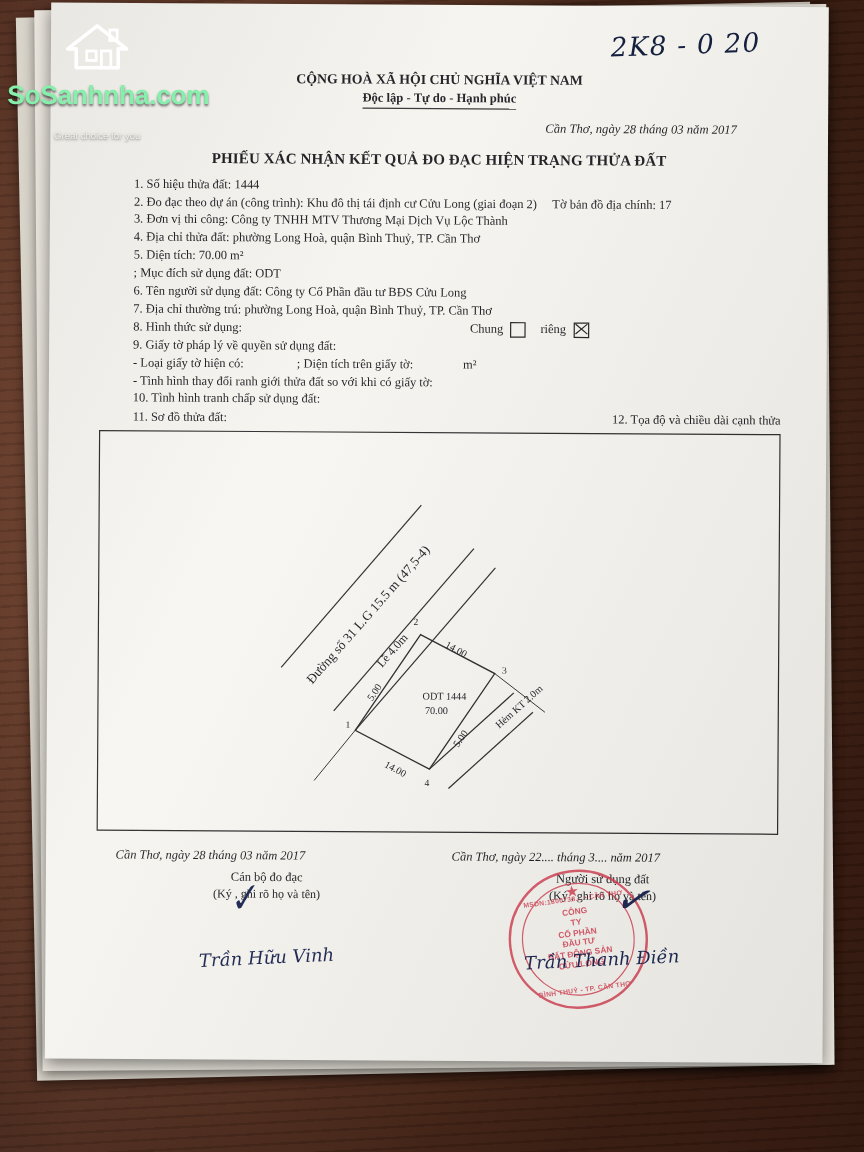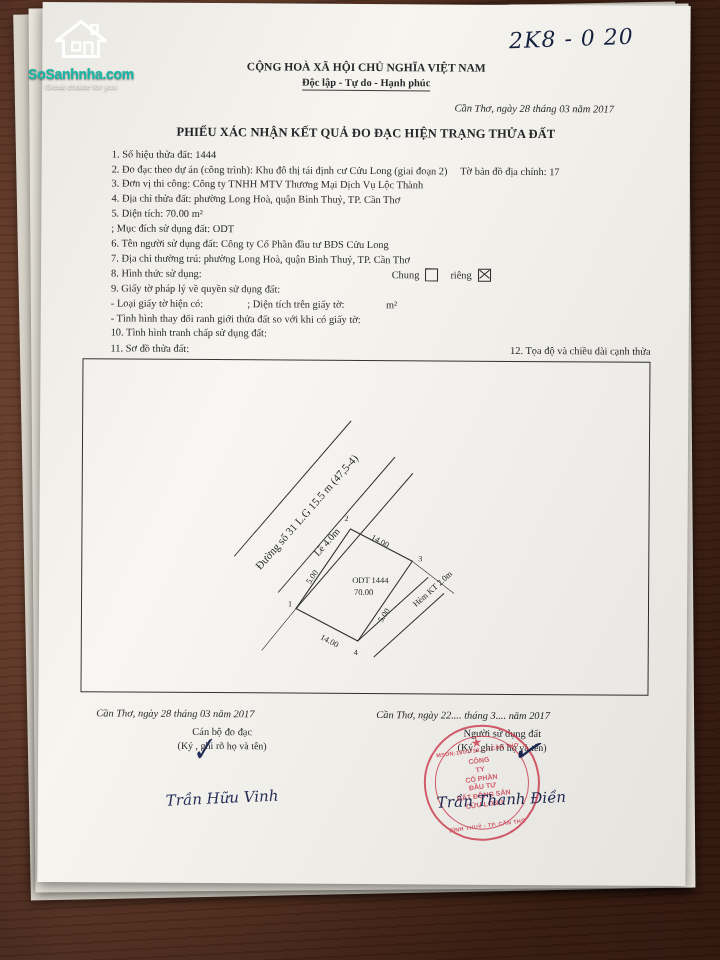--- a/index.html
+++ b/index.html
@@ -83,30 +83,30 @@
     top: 18px;
     width: 150px;
     z-index: 6;
     text-align: center;
     font-family: "Liberation Sans", sans-serif;
   }
   #wm-house {
     width: 56px; height: 42px; margin: 0 auto 2px;
   }
   #wm-name {
-    font-size: 14px;
+    font-size: 22px;
     font-weight: bold;
-    color: #14b8a6;
+    color: #86efac;
     letter-spacing: -0.3px;
     text-shadow: 0 1px 2px rgba(0,0,0,0.55);
   }
   #wm-tag {
     font-size: 8px;
     color: #f1ede6;
-    margin-top: 0;
+    margin-top: 16px;
     text-shadow: 0 1px 2px rgba(0,0,0,0.5);
   }
 
   
   .hand {
     font-family: "DejaVu Serif", serif;
     font-style: italic;
     color: #1c2b6b;
   }
   #code-top {

